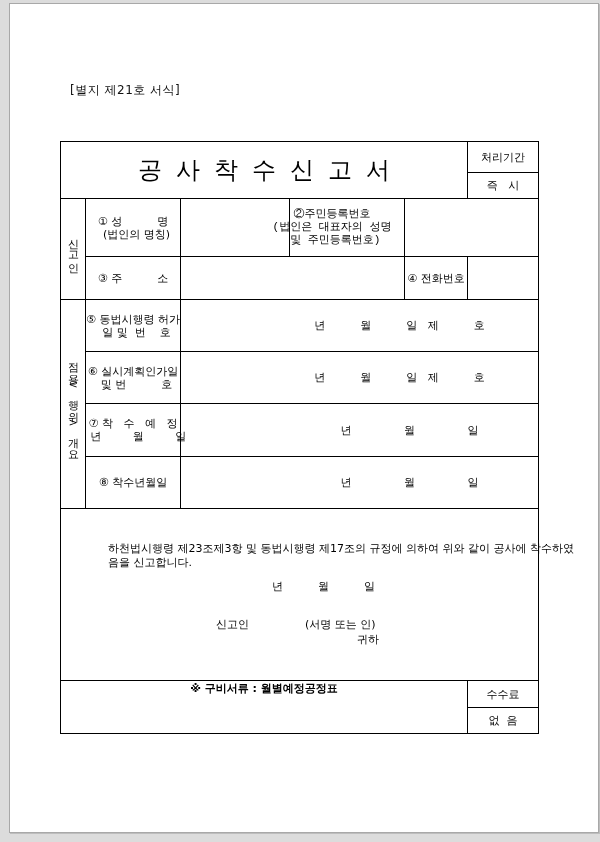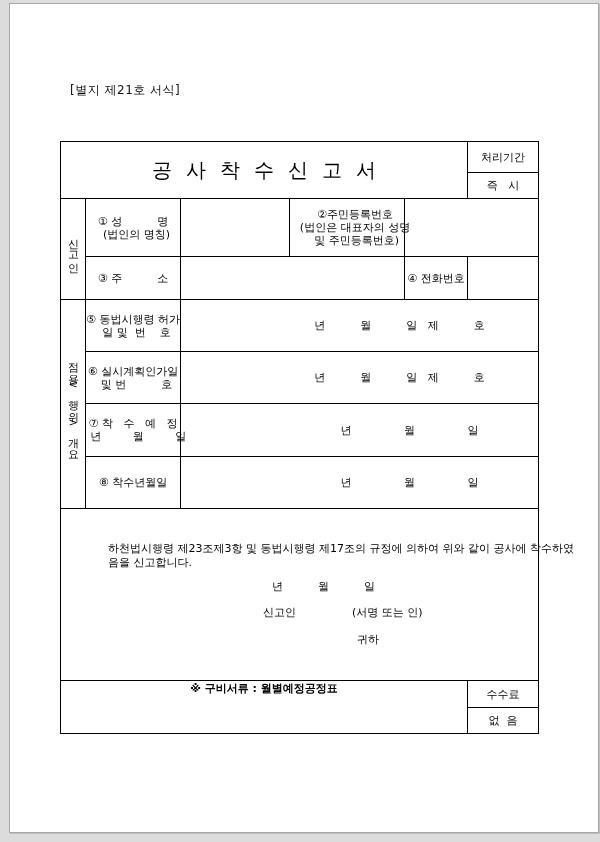--- a/index.html
+++ b/index.html
@@ -34,21 +34,21 @@
       justify-content: center;
       font-size: 11px;
       line-height: 13px;
       text-align: center;
       white-space: pre;
     }
     .hline, .vline { position: absolute; background: #000; }
     .hline { height: 1px; }
     .vline { width: 1px; }
     .title {
-      font-size: 20px;
+      font-size: 24px;
       letter-spacing: 14px;
       padding-left: 14px;
     }
     .vertical {
       writing-mode: vertical-rl;
       text-orientation: upright;
       font-size: 11px;
       letter-spacing: 1px;
     }
     .declaration {
@@ -106,21 +106,21 @@
 
 <div class="cell title" style="left:61px; top:142px; width:406px; height:56px;">공사착수신고서</div>
 <div class="cell" style="left:468px; top:142px; width:70px; height:30px;">처리기간</div>
 <div class="cell" style="left:468px; top:173px; width:70px; height:25px;">즉   시</div>
 
 <div class="cell vertical" style="left:61px; top:199px; width:24px; height:100px;">신고인</div>
 
 <div class="cell" style="left:86px; top:199px; width:94px; height:57px;">① 성          명
   (법인의 명칭)</div>
 <div class="cell" style="left:181px; top:199px; width:108px; height:57px;"></div>
-<div class="cell" style="left:298px; top:199px; width:114px; height:57px;">②주민등록번호
+<div class="cell" style="left:275px; top:199px; width:114px; height:57px;font-family:Liberation Mono, monospace;">②주민등록번호
 (법인은 대표자의 성명
  및 주민등록번호)</div>
 <div class="cell" style="left:405px; top:199px; width:133px; height:57px;"></div>
 
 <div class="cell" style="left:86px; top:257px; width:94px; height:42px;">③ 주          소</div>
 <div class="cell" style="left:181px; top:257px; width:223px; height:42px;"></div>
 <div class="cell" style="left:405px; top:257px; width:62px; height:42px;">④ 전화번호</div>
 <div class="cell" style="left:468px; top:257px; width:70px; height:42px;"></div>
 
 <div class="cell vertical" style="left:61px; top:300px; width:24px; height:208px;">점용&lt;행위&gt;개요</div>
@@ -136,19 +136,19 @@
 <div class="cell" style="left:86px; top:404px; width:94px; height:52px;">⑦ 착   수   예   정
    년         월         일</div>
 <div class="cell" style="left:181px; top:404px; width:357px; height:52px; padding-left:100px;">년               월               일</div>
 
 <div class="cell" style="left:86px; top:457px; width:94px; height:51px;">⑧ 착수년월일</div>
 <div class="cell" style="left:181px; top:457px; width:357px; height:51px; padding-left:100px;">년               월               일</div>
 
 <div class="declaration">
   <div class="decl-text">하천법시행령 제23조제3항 및 동법시행령 제17조의 규정에 의하여 위와 같이 공사에 착수하였음을 신고합니다.</div>
   <div class="decl-date" style="left:211px; top:70px;">년          월          일</div>
-  <div class="decl-signer" style="left:155px; top:96px;margin-left:47px;">신고인                (서명 또는 인)</div>
+  <div class="decl-signer" style="left:155px; top:108px;">신고인                (서명 또는 인)</div>
   <div class="decl-to" style="left:296px; top:123px;">귀하</div>
 </div>
 
 <div class="cell" style="left:61px; top:681px; width:406px; height:14px;font-weight:bold;">※ 구비서류 : 월별예정공정표</div>
 <div class="cell" style="left:468px; top:681px; width:70px; height:26px;">수수료</div>
 <div class="cell" style="left:468px; top:708px; width:70px; height:25px;">없  음</div>
 
 </body></html>

